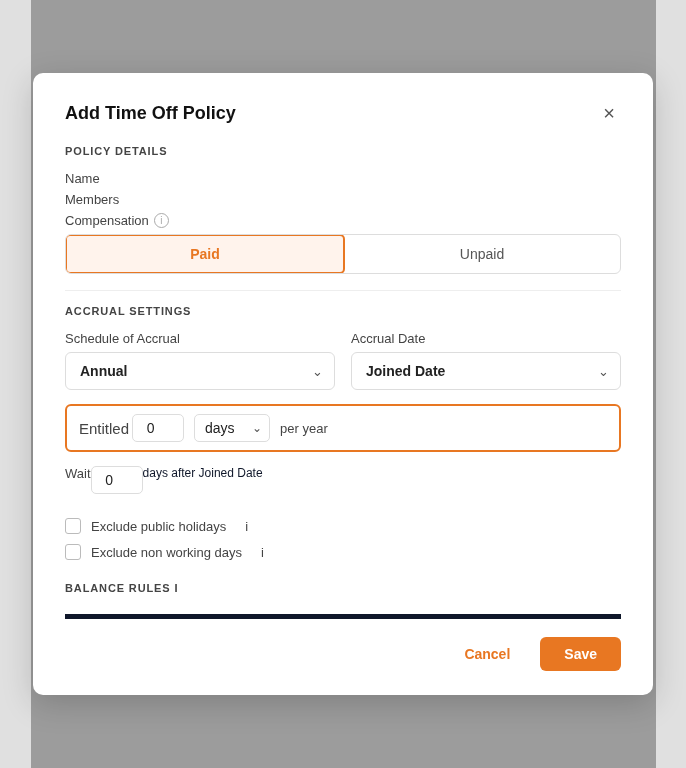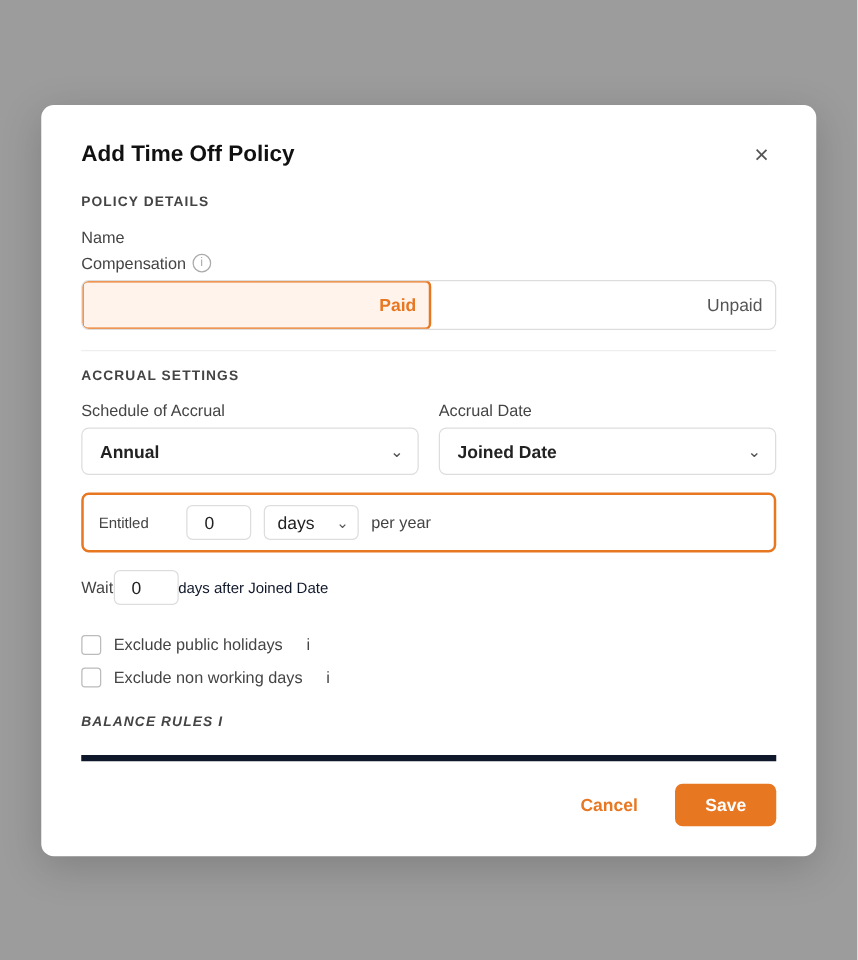--- a/index.html
+++ b/index.html
@@ -8,21 +8,21 @@
       display: flex;
       align-items: center;
       justify-content: center;
       min-height: 768px;
       font-family: -apple-system, BlinkMacSystemFont, 'Segoe UI', sans-serif;
       font-size: 14px;
       color: #222;
     }
     .modal-overlay {
       background: rgba(0,0,0,0.3);
-      width: 686px;
+      width: 625px;
       height: 768px;
       display: flex;
       align-items: center;
       justify-content: center;
     }
     .modal {
       background: #fff;
       border-radius: 10px;
       width: 620px;
       padding: 28px 32px 24px 32px;
@@ -120,21 +120,21 @@
     .compensation-toggle {
       display: flex;
       border: 1.5px solid #ddd;
       border-radius: 6px;
       overflow: hidden;
       margin-bottom: 6px;
     }
     .comp-btn {
       flex: 1;
       padding: 10px;
-      text-align: right;
+      text-align: center;
       font-size: 14px;
       font-weight: 500;
       cursor: pointer;
       border: none;
       background: transparent;
       color: #555;
     }
     .comp-btn.active {
       background: #fff3ec;
       color: #e87722;
@@ -182,23 +182,23 @@
       display: flex;
       align-items: center;
       gap: 0;
       border: 2px solid #e87722;
       border-radius: 6px;
       padding: 8px 12px;
       margin-bottom: 14px;
       background: #fff;
     }
     .entitled-label {
-      font-size: 12px;
-      color: #444;
-      margin-right: 30px;
+      font-size: 15px;
+      color: #444;
+      margin-right: 3px;
       white-space: nowrap;
     }
     .entitled-number {
       border: 1.5px solid #ddd;
       border-radius: 5px;
       padding: 5px 10px;
       font-size: 14px;
       color: #222;
       width: 52px;
       text-align: center;
@@ -229,21 +229,20 @@
       color: #555;
       pointer-events: none;
       font-size: 12px;
     }
     .per-year {
       font-size: 13px;
       color: #444;
     }
     .wait-row {
       display: flex;
-      align-items: center;
       margin-bottom: 24px;
     }
     .wait-label {
       font-size: 13px;
       color: #444;
       white-space: nowrap;
     }
     .wait-input {
       border: 1.5px solid #ddd;
       border-radius: 5px;
@@ -275,21 +274,20 @@
     }
     .checkbox-label {
       font-size: 13px;
       color: #444;
       display: flex;
       align-items: center;
       gap: 19px;
     }
     .balance-section {
       margin-top: 22px;
-      font-style: italic;
     }
     .modal-footer {
       display: flex;
       justify-content: flex-end;
       gap: 12px;
       margin-top: 20px;
       border-top: 5px solid #0f172a;
       padding-top: 18px;
     }
     .cancel-btn {
@@ -326,20 +324,23 @@
 
     
     <div class="section-label">POLICY DETAILS</div>
 
     
     <div class="field-label">
       <span>Name</span>
     </div>
 
     
+    <div class="field-label">
+      <span>Members</span>
+    </div>
 
     
     <div class="field-label">
       <span>Compensation</span>
       <span class="info-icon">i</span>
     </div>
     <div class="compensation-toggle">
       <button class="comp-btn active">Paid</button>
       <button class="comp-btn">Unpaid</button>
     </div>

